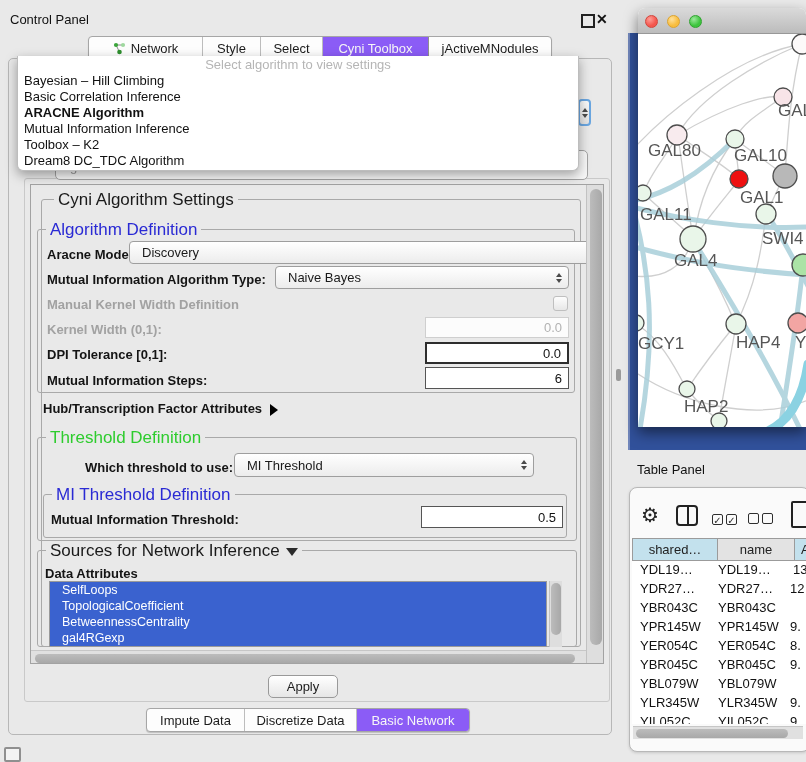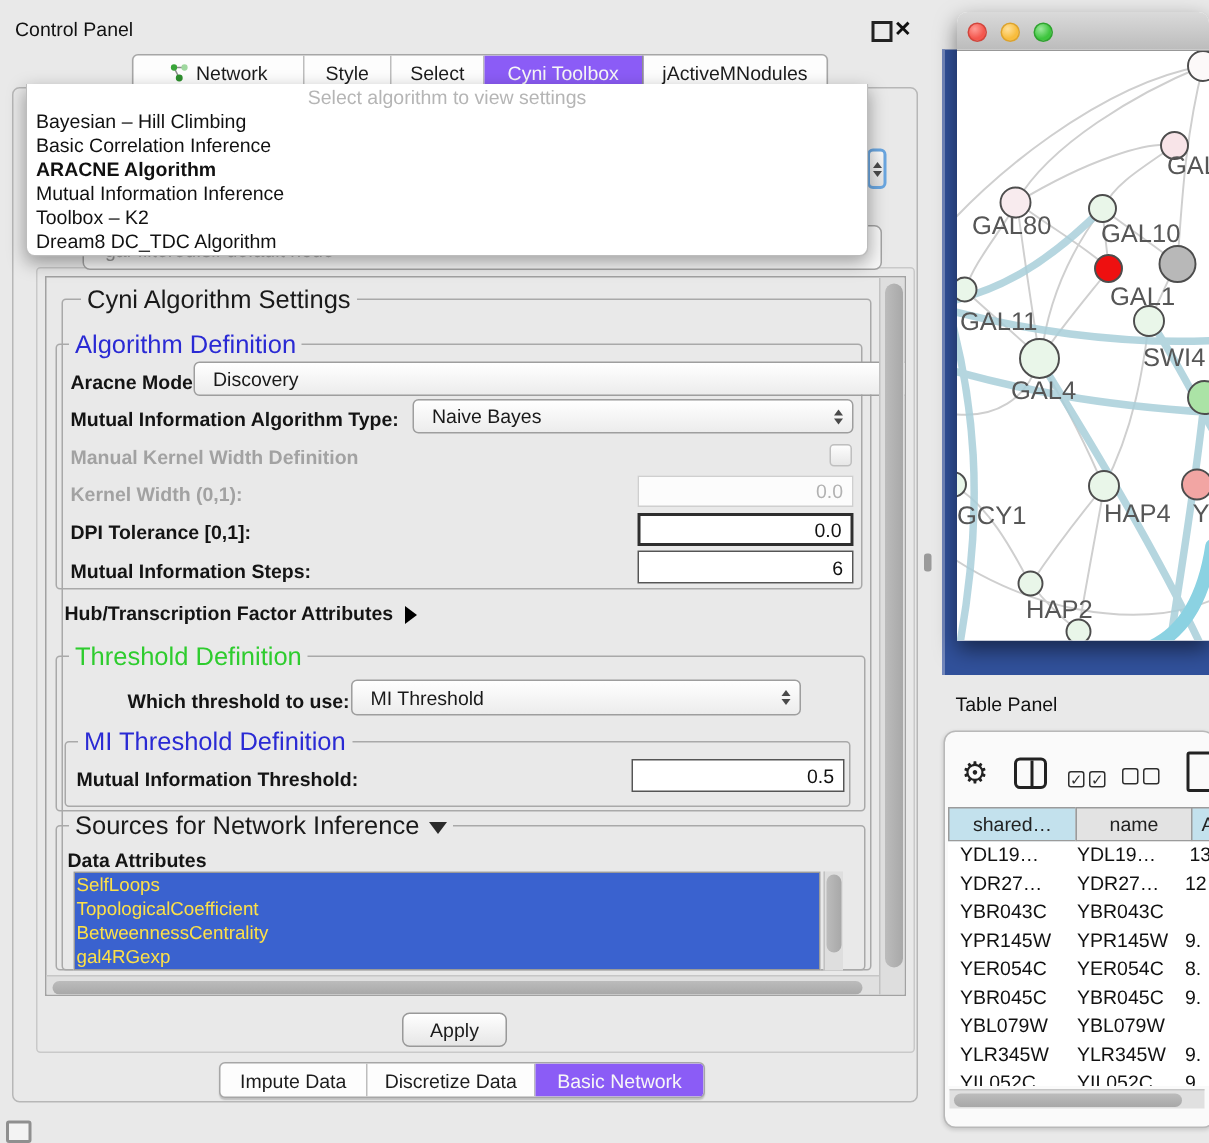--- a/index.html
+++ b/index.html
@@ -37,21 +37,21 @@
   .field.dim{border:1px solid #cfcfcf;color:#b2b2b2;background:#fcfcfc}
   .field.strong{border:2px solid #2e2e2e}
   .field.mid{border:1.5px solid #555}
   .chk{position:absolute;width:13px;height:13px;border:1px solid #bfbfbf;border-radius:3px;
        background:linear-gradient(#fdfdfd,#e7e7e7)}
   .tri-right{display:inline-block;width:0;height:0;border-top:6px solid transparent;
              border-bottom:6px solid transparent;border-left:8px solid #000;vertical-align:middle;margin-left:8px}
   .tri-down{display:inline-block;width:0;height:0;border-left:6px solid transparent;
             border-right:6px solid transparent;border-top:8px solid #2b2b2b;vertical-align:middle;margin-left:6px}
   .list{position:absolute;background:#fff;border:1px solid #9a9a9a;overflow:hidden;box-sizing:border-box}
-  .li{height:16px;line-height:16px;background:#3a62cf;color:#fde047;font-size:12.5px;padding-left:1px;white-space:nowrap}
+  .li{height:16px;line-height:16px;background:#3a62cf;color:#ffffff;font-size:12.5px;padding-left:12px;white-space:nowrap}
   .sb-v{position:absolute;background:#dedede;border-left:1px solid #c2c2c2;box-sizing:border-box}
   .sb-h{position:absolute;background:#e0e0e0;border-top:1px solid #c6c6c6;box-sizing:border-box}
   .thumb{position:absolute;background:linear-gradient(90deg,#bcbcbc,#a8a8a8);border-radius:6px}
   .thumb-h{position:absolute;background:linear-gradient(#bcbcbc,#a8a8a8);border-radius:6px}
   .btn{position:absolute;display:flex;align-items:center;justify-content:center;font-size:13px;color:#1c1c1c;
        background:linear-gradient(#ffffff,#e6e6e6);border:1px solid #999;border-radius:5px;box-sizing:border-box}
   
   .popup{position:absolute;background:#fff;border:1px solid #bdbdbd;border-top:none;
          border-radius:0 0 6px 6px;box-shadow:0 4px 12px rgba(0,0,0,.35);z-index:30;overflow:hidden}
   .pp-ph{height:17px;line-height:17px;text-align:center;color:#b5b5b5;font-size:13px}

